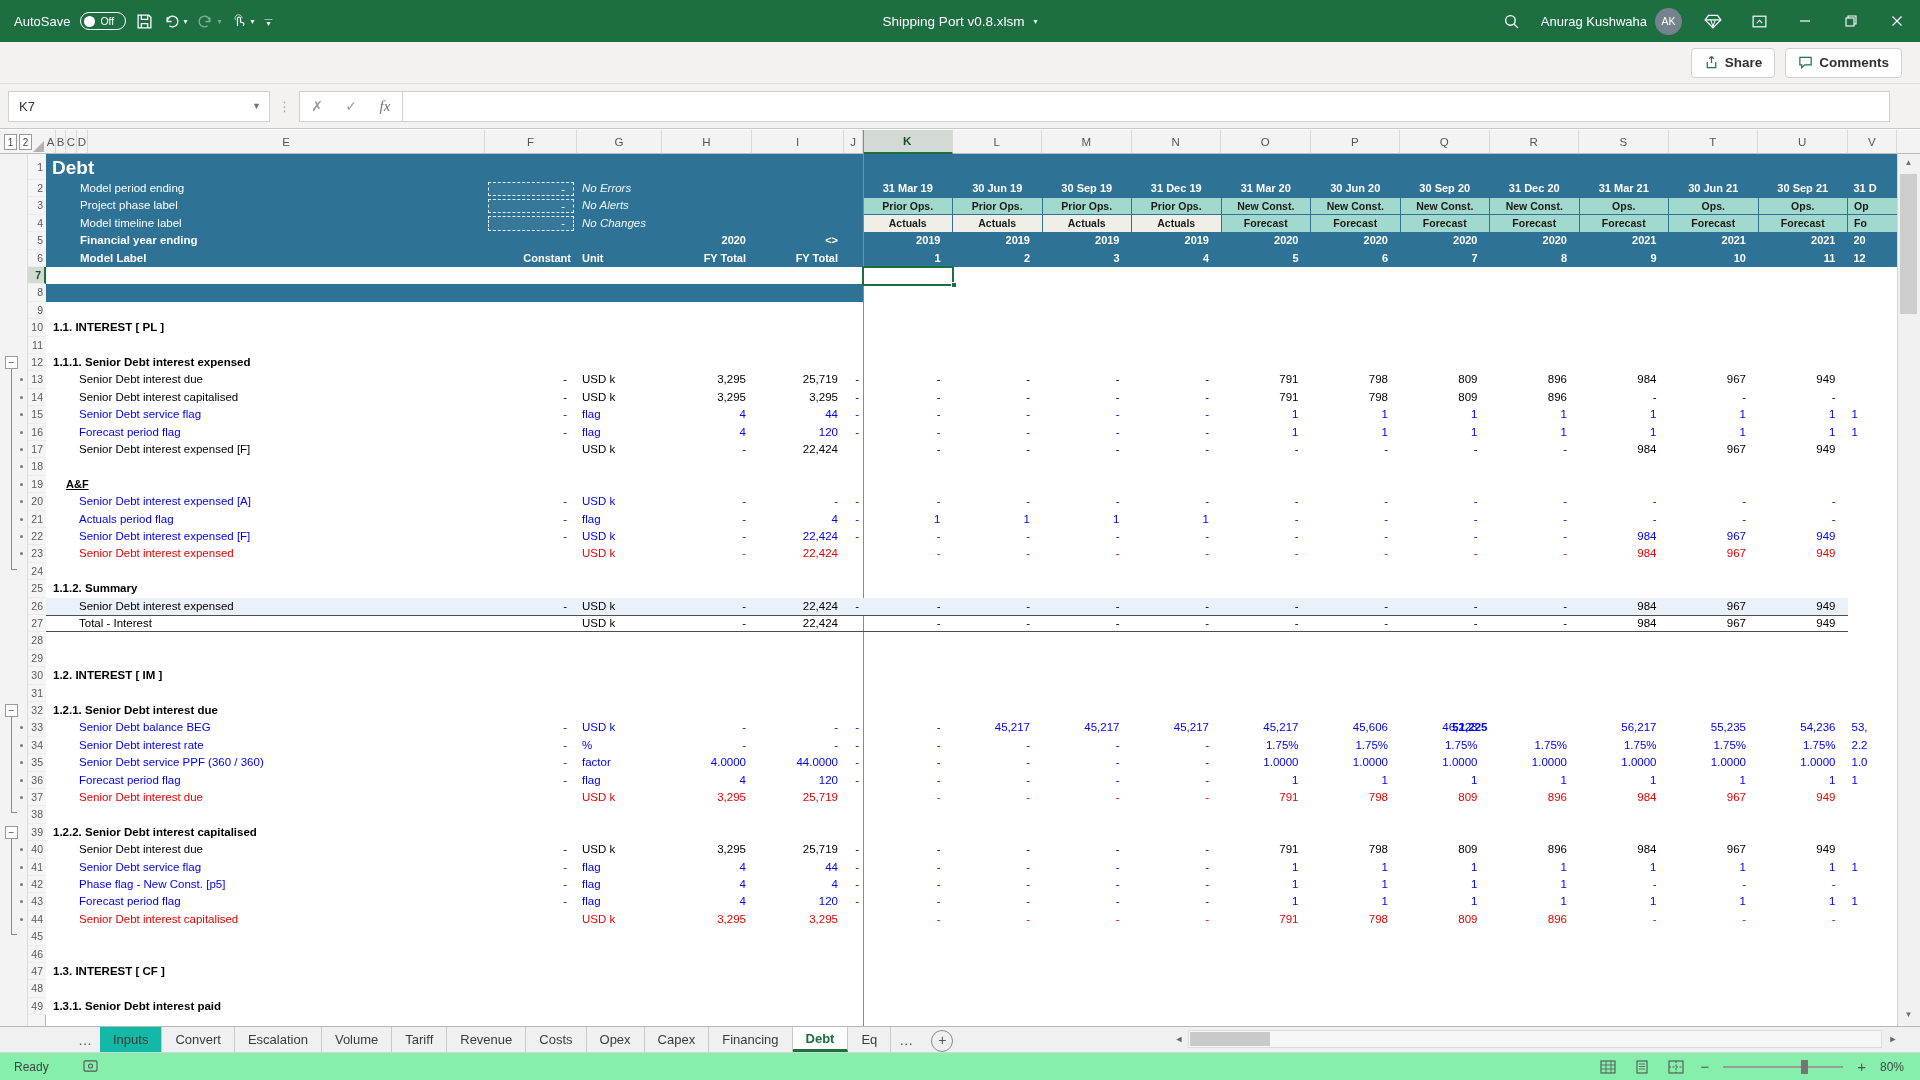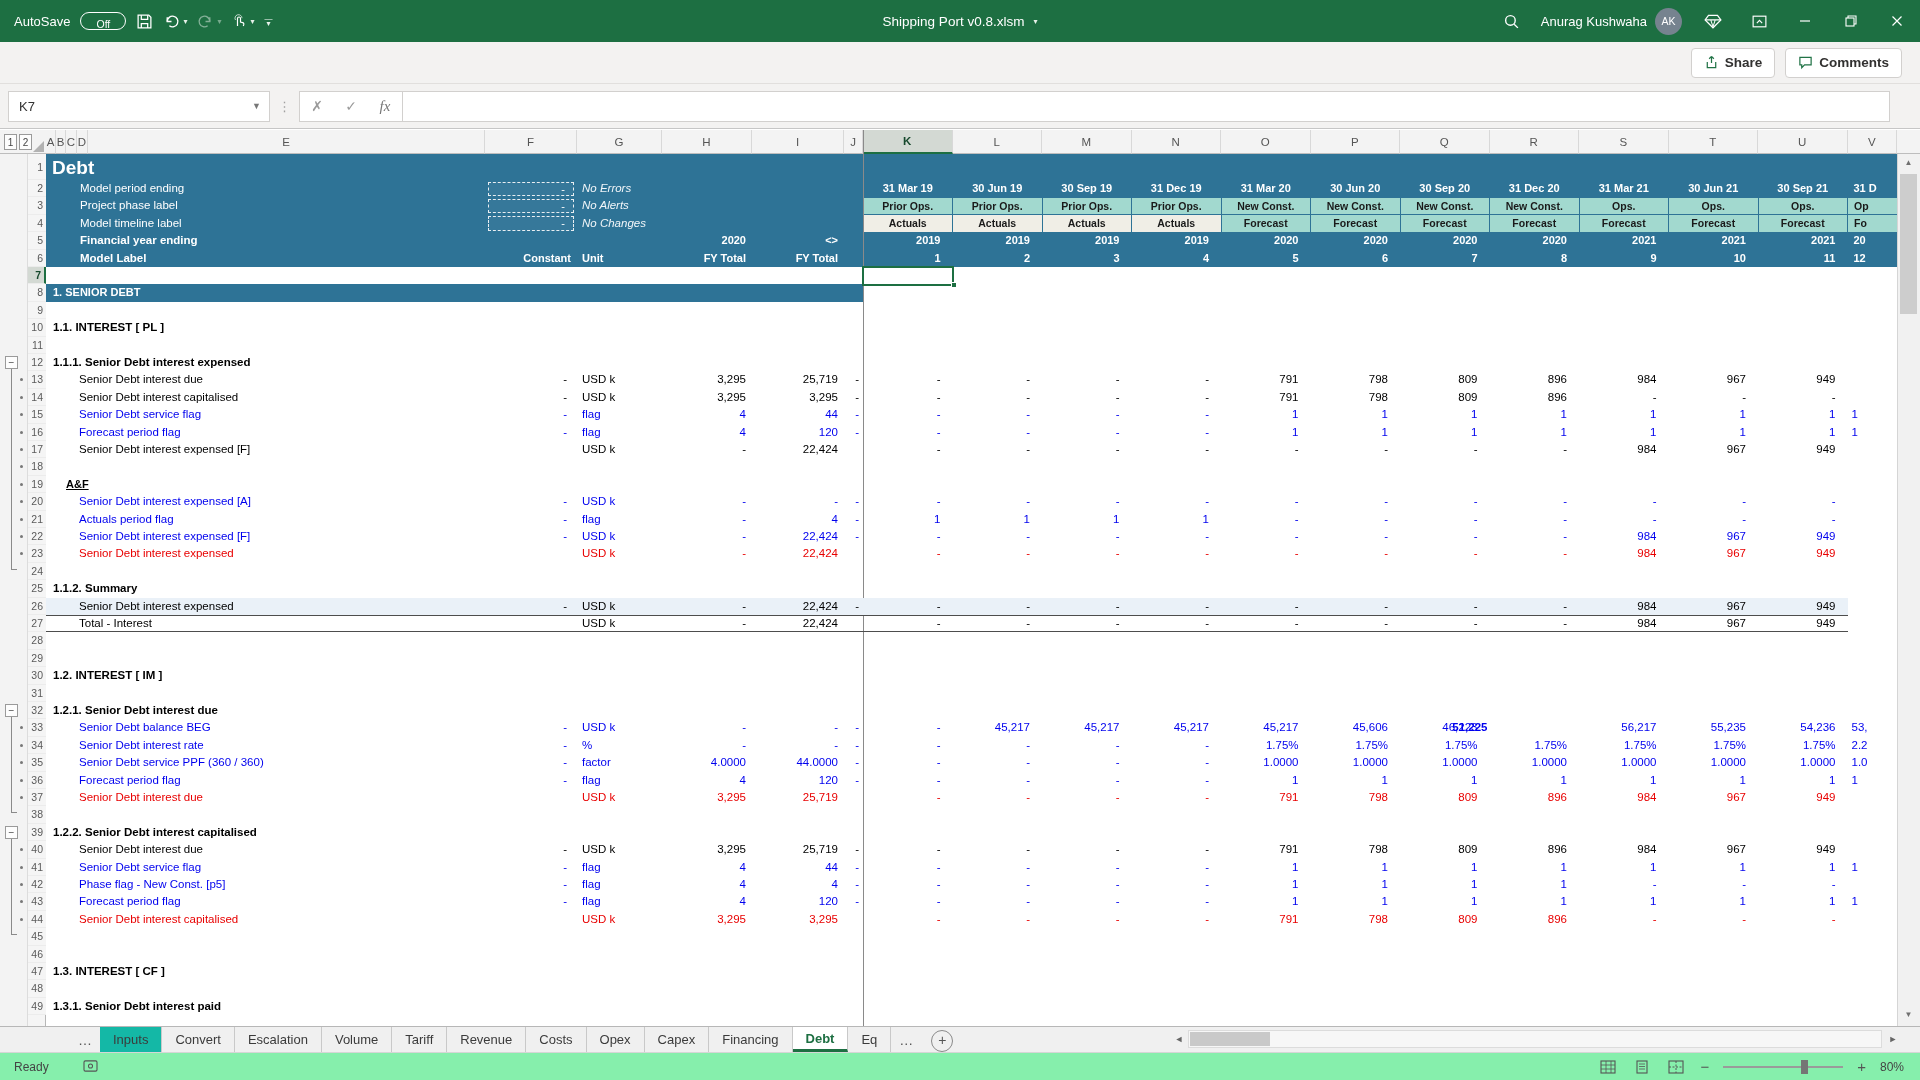--- a/index.html
+++ b/index.html
@@ -2,21 +2,21 @@
 <html><head>
 <meta charset="utf-8">
 <style>
   html,body{margin:0;padding:0;}
   body{width:1920px;height:1080px;overflow:hidden;font-family:"Liberation Sans",sans-serif;background:#fff;position:relative;}
   .abs{position:absolute;box-sizing:border-box;}
   
   #titlebar{left:0;top:0;width:1920px;height:42px;background:#1d6f42;color:#fff;display:flex;align-items:center;}
   .tb-left{display:flex;align-items:center;gap:10px;padding-left:14px;}
   .tb-item{display:flex;align-items:center;color:#fff;font-size:13px;}
-  .toggle{width:46px;height:18px;border:1.5px solid #fff;border-radius:9px;display:flex;align-items:center;gap:5px;padding:0 3px;box-sizing:border-box;flex-direction:column;}
+  .toggle{width:46px;height:18px;border:1.5px solid #fff;border-radius:9px;display:flex;align-items:center;gap:5px;padding:0 3px;box-sizing:border-box;}
   .knob{width:11px;height:11px;border-radius:50%;background:#fff;}
   .toggle-label{font-size:10.5px;color:#fff;}
   .caret{font-size:8px;color:#e7f2ea;margin-left:3px;}
   #doc-title-wrap{position:absolute;left:0;right:0;top:0;height:42px;display:flex;align-items:center;justify-content:center;pointer-events:none;}
   #doc-title{font-size:13.5px;color:#fff;pointer-events:auto;display:flex;align-items:center;gap:6px;}
   .tb-right{margin-left:auto;display:flex;align-items:center;height:42px;}
   .tb-btn{width:46px;height:42px;display:flex;align-items:center;justify-content:center;}
   .avatar{width:27px;height:27px;border-radius:50%;background:#76838f;color:#fff;font-size:10.5px;display:flex;align-items:center;justify-content:center;margin:0 8px;}
   .username{font-size:13px;color:#fff;margin-left:6px;}
   
@@ -344,21 +344,20 @@
     <div class="abs cell band-num right" style="left: 1221px; top: 119.6px; width: 89.5px; height: 17.4px; padding-right: 12px;">5</div>
     <div class="abs cell band-num right" style="left: 1310.5px; top: 119.6px; width: 89.5px; height: 17.4px; padding-right: 12px;">6</div>
     <div class="abs cell band-num right" style="left: 1400px; top: 119.6px; width: 89.5px; height: 17.4px; padding-right: 12px;">7</div>
     <div class="abs cell band-num right" style="left: 1489.5px; top: 119.6px; width: 89.5px; height: 17.4px; padding-right: 12px;">8</div>
     <div class="abs cell band-num right" style="left: 1579px; top: 119.6px; width: 89.5px; height: 17.4px; padding-right: 12px;">9</div>
     <div class="abs cell band-num right" style="left: 1668.5px; top: 119.6px; width: 89.5px; height: 17.4px; padding-right: 12px;">10</div>
     <div class="abs cell band-num right" style="left: 1758px; top: 119.6px; width: 89.5px; height: 17.4px; padding-right: 12px;">11</div>
     <div class="abs cell band-num " style="left: 1847.5px; top: 119.6px; width: 49.5px; height: 17.4px; padding-left: 6px;">12</div>
     <div class="abs" style="left: 863px; top: 0px; width: 1px; height: 896px; background: rgb(138, 138, 138);"></div>
     <div class="abs" style="left: 46px; top: 154.4px; width: 817px; height: 17.4px; background: rgb(46, 115, 150);"></div>
-    <div class="abs cell bold" style="left: 53px; top: 154.4px; width: 500px; height: 17.4px; color: rgb(255, 255, 255); font-size: 11px;">1. SENIOR DEBT</div>
     <div class="abs cell lbl-h" style="left: 53px; top: 189.2px; width: 430px; height: 17.4px;">1.1. INTEREST [ PL ]</div>
     <div class="abs cell lbl-h" style="left: 53px; top: 224px; width: 430px; height: 17.4px;">1.1.1. Senior Debt interest expensed</div>
     <div class="abs cell c-black" style="left: 79px; top: 241.4px; width: 406px; height: 17.4px;">Senior Debt interest due</div>
     <div class="abs cell right c-black" style="left: 485px; top: 241.4px; width: 92px; height: 17.4px; padding-right: 10px;">-</div>
     <div class="abs cell c-black" style="left: 582px; top: 241.4px; width: 80px; height: 17.4px;">USD k</div>
     <div class="abs cell right c-black" style="left: 662px; top: 241.4px; width: 90px; height: 17.4px; padding-right: 6px;">3,295</div>
     <div class="abs cell right c-black" style="left: 752px; top: 241.4px; width: 92px; height: 17.4px; padding-right: 6px;">25,719</div>
     <div class="abs cell right c-black" style="left: 844px; top: 241.4px; width: 19px; height: 17.4px; padding-right: 4px;">-</div>
     <div class="abs cell c-black right" style="left: 863px; top: 241.4px; width: 89.5px; height: 17.4px; padding-right: 12px;">-</div>
     <div class="abs cell c-black right" style="left: 952.5px; top: 241.4px; width: 89.5px; height: 17.4px; padding-right: 12px;">-</div>

